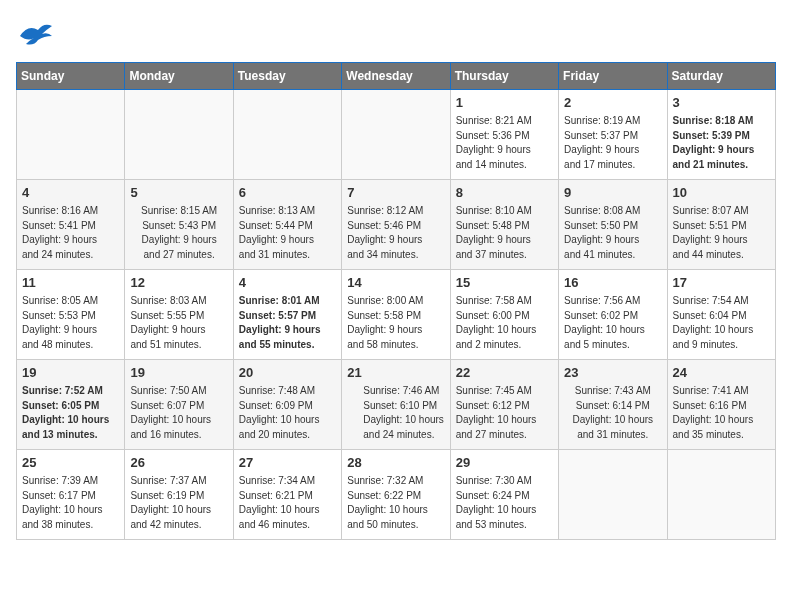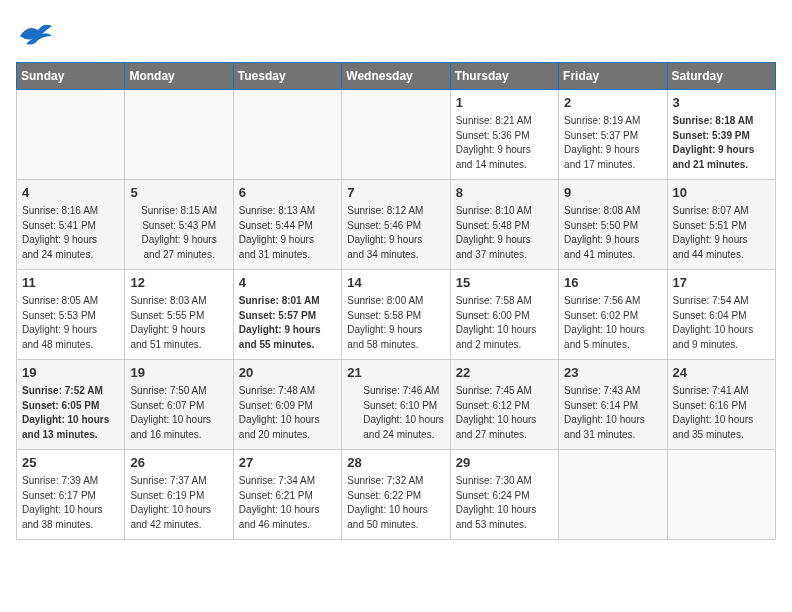--- a/index.html
+++ b/index.html
@@ -279,21 +279,21 @@
         </td>
         <td>
           <span class="day-num">22</span>
           <div class="day-info" style="white-space: pre-line;">Sunrise: 7:45 AM
 Sunset: 6:12 PM
 Daylight: 10 hours
 and 27 minutes.</div>
         </td>
         <td>
           <span class="day-num">23</span>
-          <div class="day-info" style="white-space: pre-line;">Sunrise: 7:43 AM
+          <div class="day-info" style="white-space: pre-line; text-align: center;">Sunrise: 7:43 AM
 Sunset: 6:14 PM
 Daylight: 10 hours
 and 31 minutes.</div>
         </td>
         <td>
           <span class="day-num">24</span>
           <div class="day-info" style="white-space: pre-line;">Sunrise: 7:41 AM
 Sunset: 6:16 PM
 Daylight: 10 hours
 and 35 minutes.</div>

